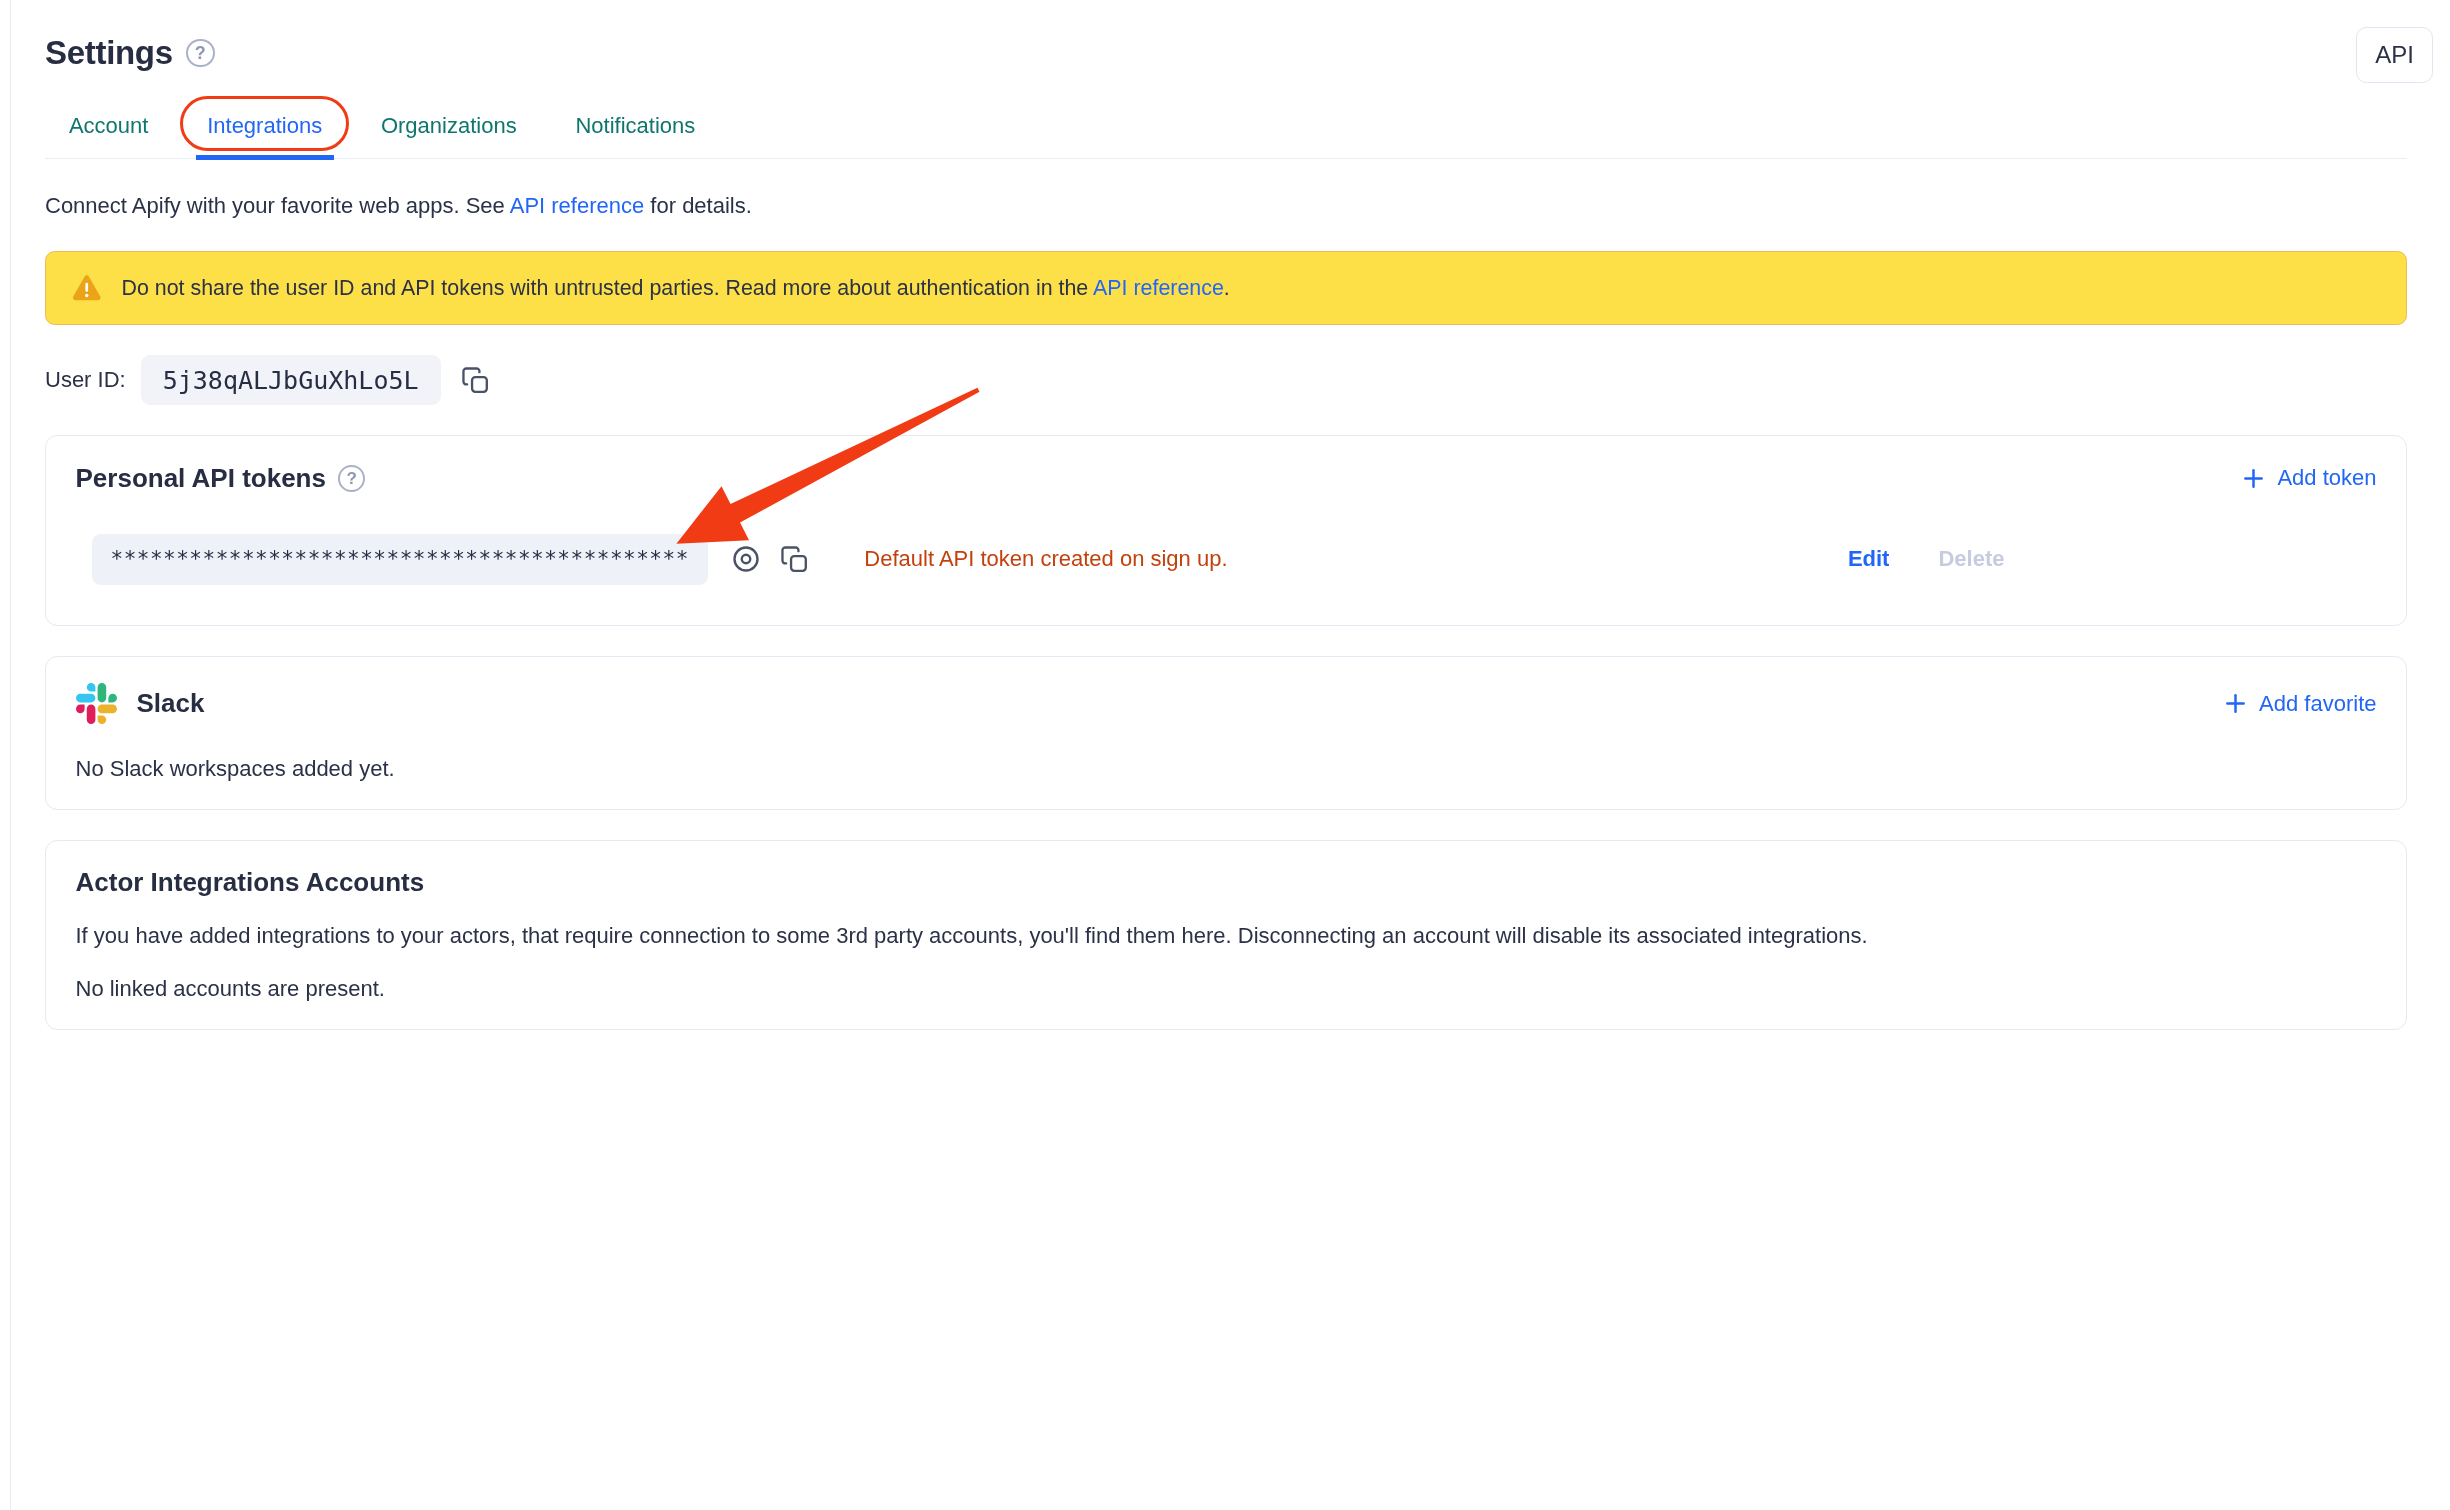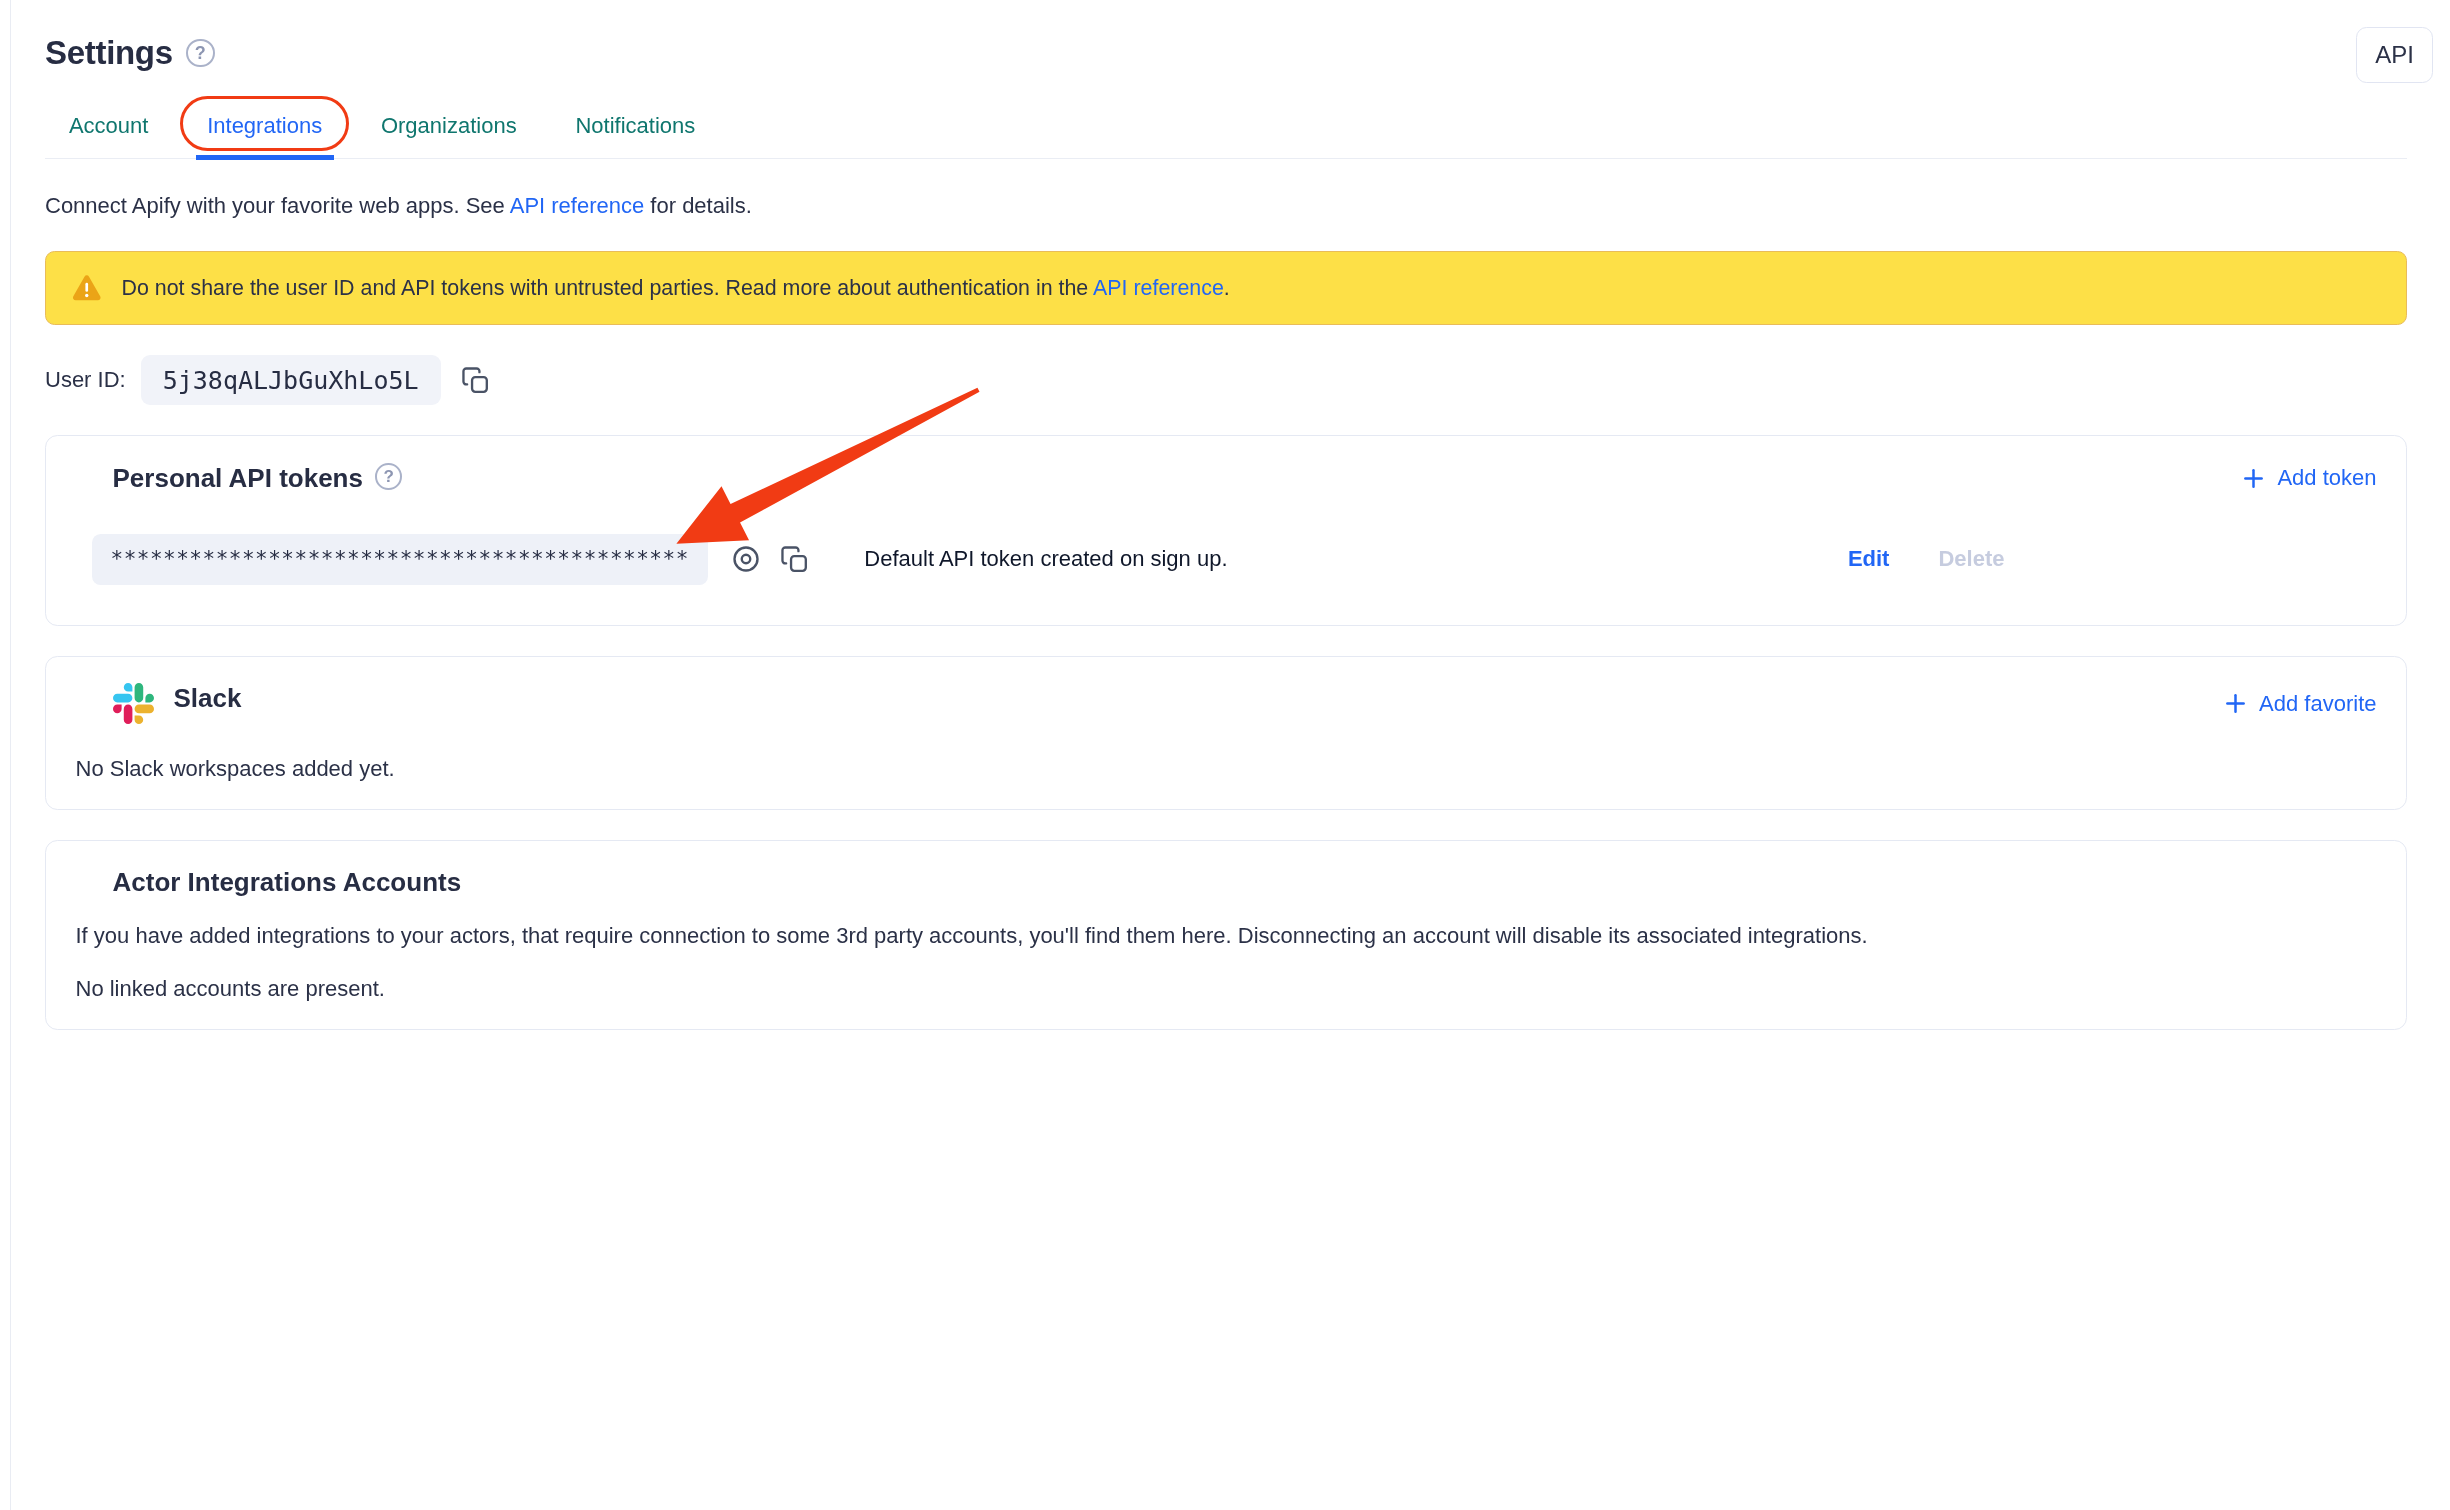--- a/index.html
+++ b/index.html
@@ -40,33 +40,33 @@
   
   .userid-row { margin-top:30px; display:flex; align-items:center; font-size:22px; color:#2b3147; }
   .userid-pill { background:#f1f3f9; border-radius:9px; padding:10.5px 22px; margin-left:15px;
     font-family:"DejaVu Sans Mono","Liberation Mono",monospace; font-size:25px; color:#272d43; }
   .icon-btn { background:none; border:none; cursor:pointer; display:inline-flex; align-items:center; padding:0; }
   .userid-row .icon-btn { margin-left:20px; }
 
   
   .card { border:1.9px solid #e5e9f3; border-radius:12.4px; margin-top:30px; padding:26.6px 29.5px; }
   .card-header { display:flex; align-items:center; }
-  .card-title { font-size:26px; font-weight:700; color:#272d43; display:flex; align-items:flex-start; gap:12.4px;margin-left:37px; }
+  .card-title { font-size:26px; font-weight:700; color:#272d43; display:flex; align-items:center; gap:12.4px; }
   .add-btn { margin-left:auto; display:flex; align-items:center; gap:12.4px; background:none; border:none;
     color:var(--accent,#2166f5); font-size:22px; font-weight:500; cursor:pointer;
     font-family:"Liberation Sans","DejaVu Sans",sans-serif; }
 
   
   .token-card { padding-bottom:40px; }
   .token-row { margin-top:40px; display:flex; align-items:center; }
   .token-pill { background:#eef1f8; border-radius:8.6px; padding:13.3px 19px; margin-left:16px;
     font-family:"DejaVu Sans Mono","Liberation Mono",monospace; font-size:21px;
     letter-spacing:0.5px; color:#272d43; white-space:nowrap; }
   .token-icons { display:flex; align-items:center; gap:19px; margin-left:23px; }
-  .token-desc { margin-left:55px; font-size:22px; color:#0f172a;text-align:center; }
+  .token-desc { margin-left:55px; font-size:22px; color:#c2410c;text-align:center; }
   .token-actions { margin-left:auto; margin-right:372px; display:flex; gap:49px; }
   .action-link { background:none; border:none; font-size:22px; font-weight:600; cursor:pointer;
     font-family:"Liberation Sans","DejaVu Sans",sans-serif; }
   .action-link.edit { color:var(--accent,#2166f5); }
   .action-link.delete { color:#c6ccdf; cursor:default; }
 
   
   .slack-empty { margin-top:32px; font-size:22px; color:#2b3147; }
 
   

